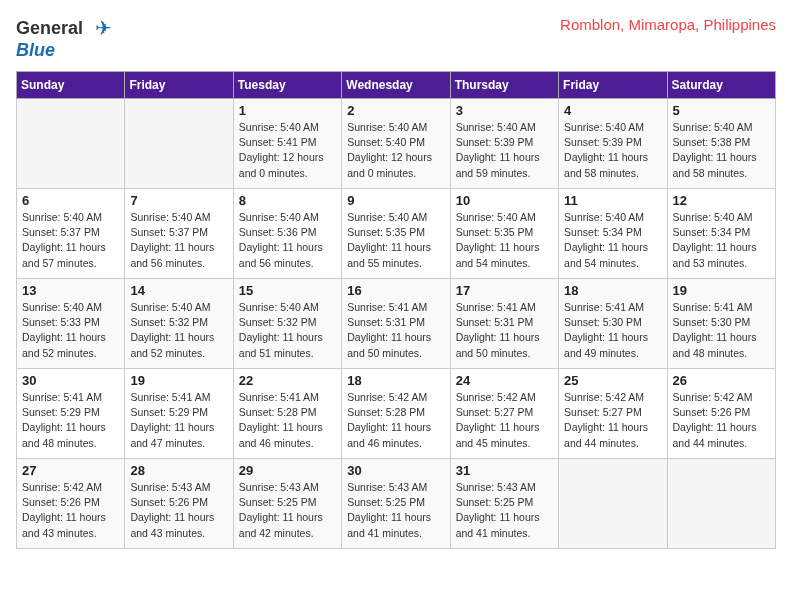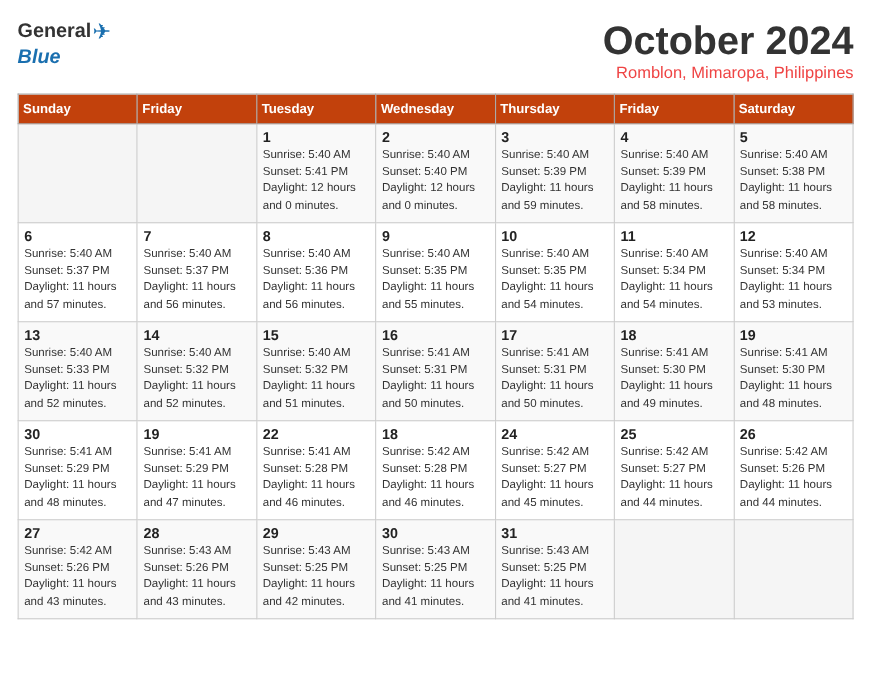--- a/index.html
+++ b/index.html
@@ -17,21 +17,21 @@
       margin-bottom: 10px;
     }
     .logo {
       display: flex;
       flex-direction: column;
       align-items: flex-start;
     }
     .logo-text {
       display: flex;
       align-items: center;
-      gap: 1px;
+      gap: 12px;
     }
     .logo-general {
       font-size: 18px;
       font-weight: bold;
       color: #333;
     }
     .logo-blue {
       font-size: 18px;
       font-weight: bold;
       color: #1a6faf;
@@ -52,21 +52,21 @@
     .location {
       font-size: 15px;
       color: #ef4444;
     }
     .calendar {
       width: 100%;
       border-collapse: collapse;
       font-size: 11px;
     }
     .calendar thead tr th {
-      background-color: #c2410c;
+      background-color: #4c1d95;
       color: #fff;
       padding: 6px 4px;
       text-align: left;
       font-size: 12px;
       font-weight: bold;
       border: 1px solid #aaa;
     }
     .calendar tbody tr td {
       border: 1px solid #ccc;
       padding: 4px 5px;
@@ -98,21 +98,20 @@
 
 <div class="header">
   <div class="logo">
     <div class="logo-text">
       <span class="logo-general">General</span>
       <span class="logo-bird">✈</span>
     </div>
     <span class="logo-blue">Blue</span>
   </div>
   <div class="title-block">
-    <div class="month-title">October 2024</div>
     <div class="location">Romblon, Mimaropa, Philippines</div>
   </div>
 </div>
 
 <table class="calendar">
   <thead>
     <tr>
       <th>Sunday</th>
       <th>Friday</th>
       <th>Tuesday</th>

